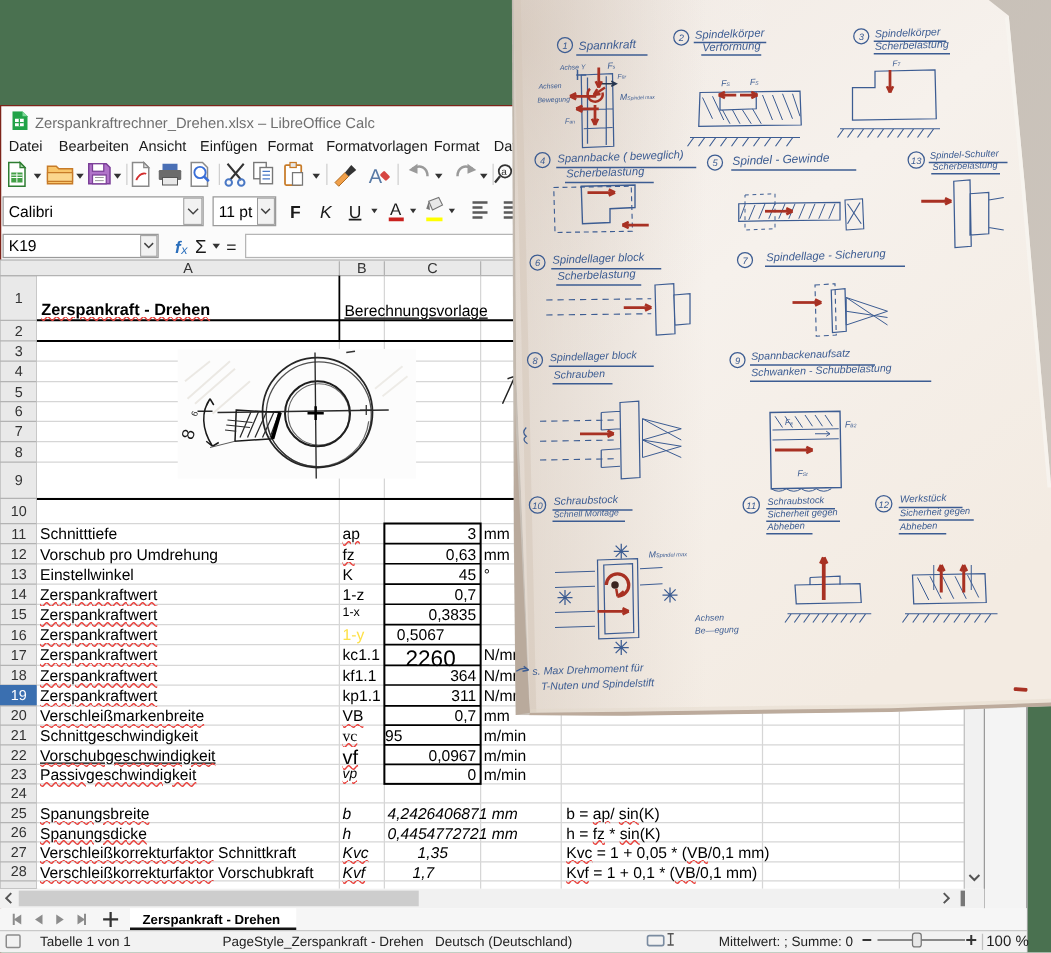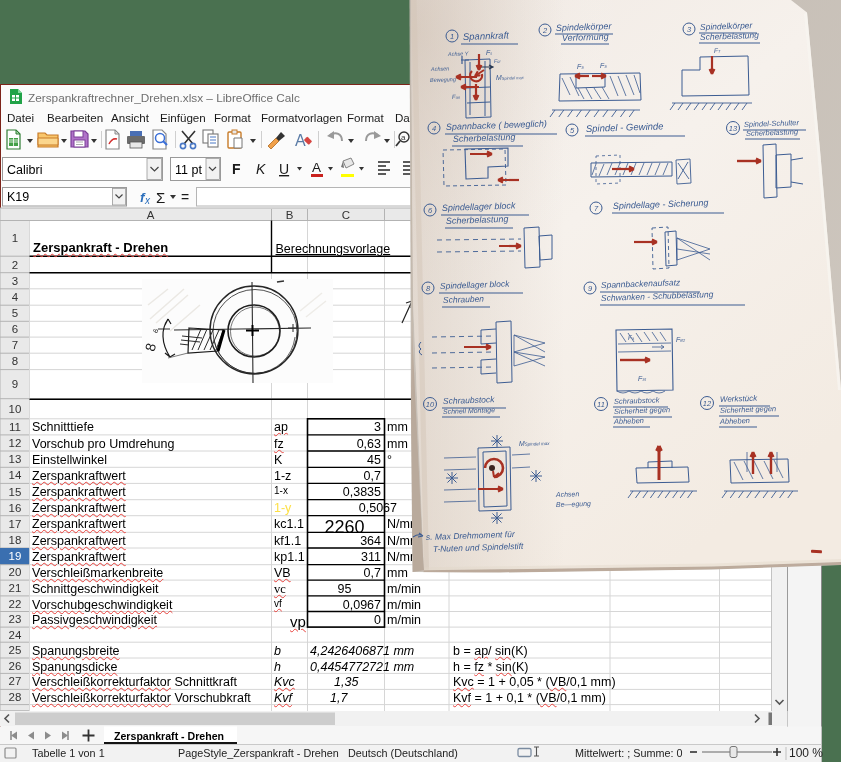--- a/index.html
+++ b/index.html
@@ -284,47 +284,47 @@
 <div class="ab t" style="left:308px;top:453.6px;width:73px;text-align:right;font-size:12.5px">45</div>
 <div class="ab t" style="left:387px;top:453.6px;font-size:12.5px;color:#000;">°</div>
 <div class="ab t" style="left:32px;top:469.90000000000003px;font-size:12.5px;color:#000;"><span class="w">Zerspankraftwert</span></div>
 <div class="ab t" style="left:274px;top:469.90000000000003px;font-size:12.5px;color:#000;">1-z</div>
 <div class="ab t" style="left:308px;top:469.90000000000003px;width:73px;text-align:right;font-size:12.5px">0,7</div>
 <div class="ab t" style="left:32px;top:486.0px;font-size:12.5px;color:#000;"><span class="w">Zerspankraftwert</span></div>
 <div class="ab t" style="left:274px;top:486.0px;font-size:10px;color:#000;">1-x</div>
 <div class="ab t" style="left:308px;top:486.0px;width:73px;text-align:right;font-size:12.5px">0,3835</div>
 <div class="ab t" style="left:32px;top:502.3px;font-size:12.5px;color:#000;"><span class="w">Zerspankraftwert</span></div>
 <div class="ab t" style="left:274px;top:502.3px;font-size:12.5px;color:#fde047;">1-y</div>
-<div class="ab t" style="left:324px;top:502.3px;width:73px;text-align:right;font-size:12.5px">0,5067</div>
+<div class="ab t" style="left:300px;top:502.3px;width:73px;text-align:center;font-size:12.5px">0,5067</div>
 <div class="ab t" style="left:32px;top:518.3000000000001px;font-size:12.5px;color:#000;"><span class="w">Zerspankraftwert</span></div>
 <div class="ab t" style="left:274px;top:518.3000000000001px;font-size:12.5px;color:#000;">kc1.1</div>
 <div class="ab t" style="left:308px;top:518.3000000000001px;width:73px;text-align:center;font-size:18px">2260</div>
 <div class="ab t" style="left:387px;top:518.3000000000001px;font-size:12.5px;color:#000;">N/mm</div>
 <div class="ab t" style="left:32px;top:534.9px;font-size:12.5px;color:#000;"><span class="w">Zerspankraftwert</span></div>
 <div class="ab t" style="left:274px;top:534.9px;font-size:12.5px;color:#000;">kf1.1</div>
 <div class="ab t" style="left:308px;top:534.9px;width:73px;text-align:right;font-size:12.5px">364</div>
 <div class="ab t" style="left:387px;top:534.9px;font-size:12.5px;color:#000;">N/mm</div>
 <div class="ab t" style="left:32px;top:550.6px;font-size:12.5px;color:#000;"><span class="w">Zerspankraftwert</span></div>
 <div class="ab t" style="left:274px;top:550.6px;font-size:12.5px;color:#000;">kp1.1</div>
 <div class="ab t" style="left:308px;top:550.6px;width:73px;text-align:right;font-size:12.5px">311</div>
 <div class="ab t" style="left:387px;top:550.6px;font-size:12.5px;color:#000;">N/mm</div>
 <div class="ab t" style="left:32px;top:567.3000000000001px;font-size:12.5px;color:#000;"><span class="w">Verschleißmarkenbreite</span></div>
 <div class="ab t" style="left:274px;top:567.3000000000001px;font-size:12.5px;color:#000;"><span class="w">VB</span></div>
 <div class="ab t" style="left:308px;top:567.3000000000001px;width:73px;text-align:right;font-size:12.5px">0,7</div>
 <div class="ab t" style="left:387px;top:567.3000000000001px;font-size:12.5px;color:#000;">mm</div>
 <div class="ab t" style="left:32px;top:582.7px;font-size:12.5px;color:#000;">Schnittgeschwindigkeit</div>
 <div class="ab t" style="left:274px;top:582.7px;font-size:12.5px;color:#000;font-family:Liberation Serif, serif;"><span class="w">vc</span></div>
-<div class="ab t" style="left:308px;top:582.7px;width:73px;text-align:center;font-size:12.5px">95</div>
+<div class="ab t" style="left:308px;top:582.7px;width:73px;text-align:left;font-size:12.5px">95</div>
 <div class="ab t" style="left:387px;top:582.7px;font-size:12.5px;color:#000;">m/min</div>
-<div class="ab t" style="left:32px;top:598.5px;font-size:12.5px;color:#000;"><span class="w">Vorschubgeschwindigkeit</span></div>
-<div class="ab t" style="left:274px;top:598.5px;font-size:10px;color:#000;"><span class="w">vf</span></div>
+<div class="ab t" style="left:32px;top:598.5px;font-size:12.5px;color:#000;text-decoration:underline;"><span class="w">Vorschubgeschwindigkeit</span></div>
+<div class="ab t" style="left:274px;top:598.5px;font-size:16px;color:#000;"><span class="w">vf</span></div>
 <div class="ab t" style="left:308px;top:598.5px;width:73px;text-align:right;font-size:12.5px">0,0967</div>
 <div class="ab t" style="left:387px;top:598.5px;font-size:12.5px;color:#000;">m/min</div>
 <div class="ab t" style="left:32px;top:614.1px;font-size:12.5px;color:#000;"><span class="w">Passivgeschwindigkeit</span></div>
-<div class="ab t" style="left:290px;top:614.1px;font-size:15px;color:#000;"><span class="w">vp</span></div>
+<div class="ab t" style="left:274px;top:614.1px;font-size:11px;color:#000;font-style:italic;"><span class="w">vp</span></div>
 <div class="ab t" style="left:308px;top:614.1px;width:73px;text-align:right;font-size:12.5px">0</div>
 <div class="ab t" style="left:387px;top:614.1px;font-size:12.5px;color:#000;">m/min</div>
 <div class="ab t" style="left:32px;top:644.8000000000001px;font-size:12.5px;color:#000;"><span class="w">Spanungsbreite</span></div>
 <div class="ab t" style="left:274px;top:644.8000000000001px;font-size:12.5px;color:#000;font-style:italic;">b</div>
 <div class="ab t" style="left:310px;top:644.8000000000001px;font-size:12.5px;color:#000;font-style:italic;">4,2426406871 mm</div>
 <div class="ab t" style="left:453px;top:644.8000000000001px;font-size:12.5px;color:#000;">b = <span class="w">ap</span>/ <span class="w">sin</span>(K)</div>
 <div class="ab t" style="left:32px;top:660.6px;font-size:12.5px;color:#000;"><span class="w">Spanungsdicke</span></div>
 <div class="ab t" style="left:274px;top:660.6px;font-size:12.5px;color:#000;font-style:italic;">h</div>
 <div class="ab t" style="left:310px;top:660.6px;font-size:12.5px;color:#000;font-style:italic;">0,4454772721 mm</div>
 <div class="ab t" style="left:453px;top:660.6px;font-size:12.5px;color:#000;">h = <span class="w">fz</span> * <span class="w">sin</span>(K)</div>

